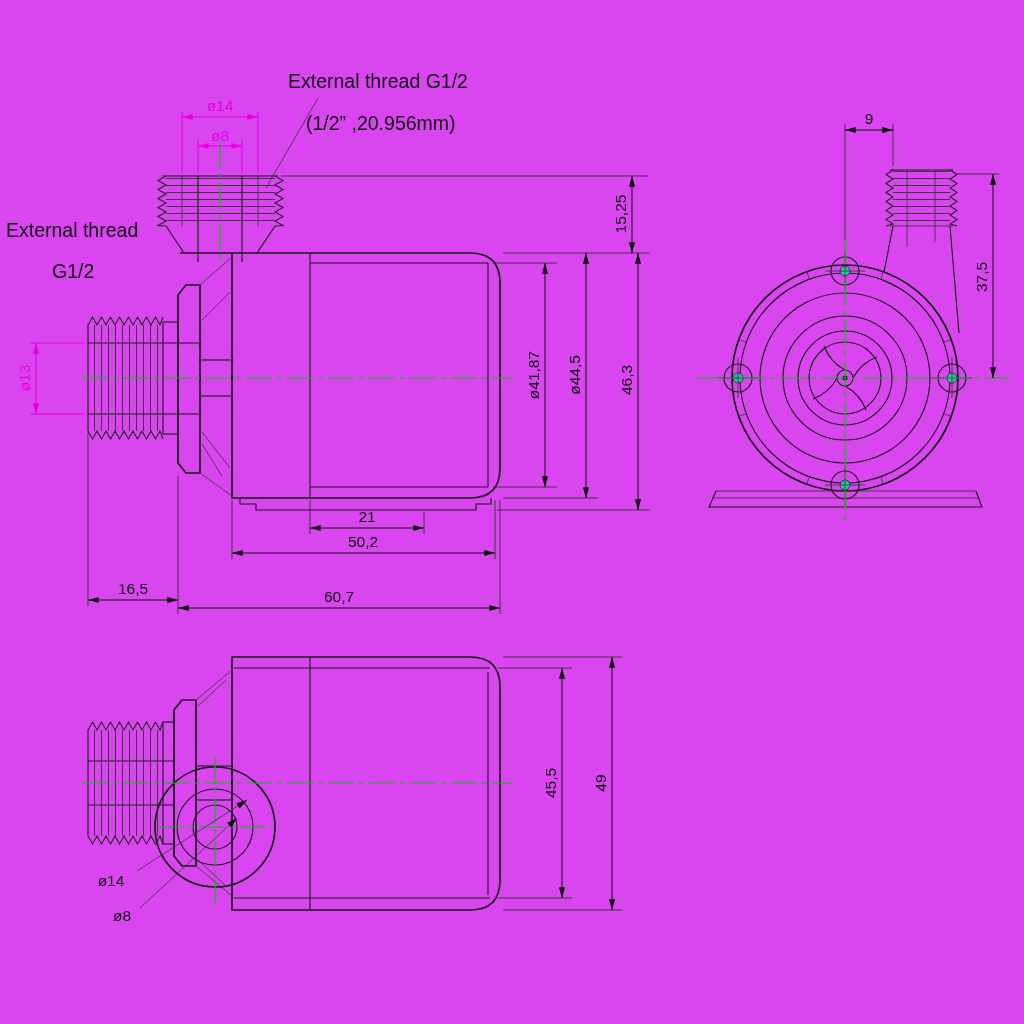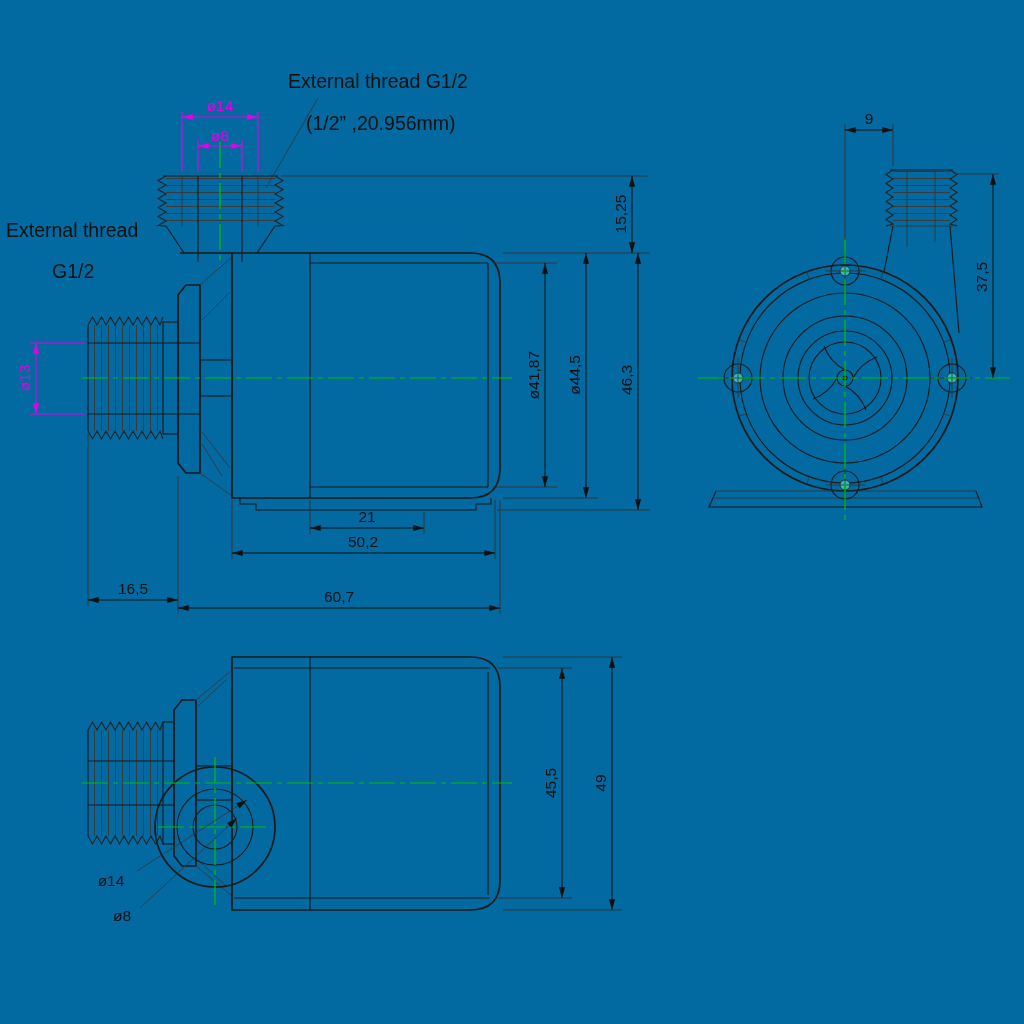--- a/index.html
+++ b/index.html
@@ -1,17 +1,17 @@
 <!DOCTYPE html>
 <html><head>
 <meta charset="utf-8">
 <title>Technical Drawing</title>
 <style>
   html,body{margin:0;padding:0;background:#fff}
-  .canvas{width:1024px;height:1024px;background:#0369a1;position:relative;overflow:hidden}
+  .canvas{width:1024px;height:1024px;background:#d946ef;position:relative;overflow:hidden}
   svg{display:block}
   text{font-family:"Liberation Sans","DejaVu Sans",sans-serif;fill:var(--dimension,#111)}
   .ann{font-size:19.5px}
   .dimt{font-size:15.5px}
   .mag{fill:var(--magenta,#e600e6)}
   .ol{stroke:var(--outline,#1a1a1a);stroke-width:1.7;fill:none;stroke-linejoin:round}
   .ol2{stroke:var(--outline,#1a1a1a);stroke-width:1.1;fill:none}
   .thin{stroke:#333;stroke-width:0.8;fill:none}
   .ext{stroke:#333;stroke-width:0.9;fill:none}
   .dim{stroke:var(--dimension,#111);stroke-width:1;fill:none}

